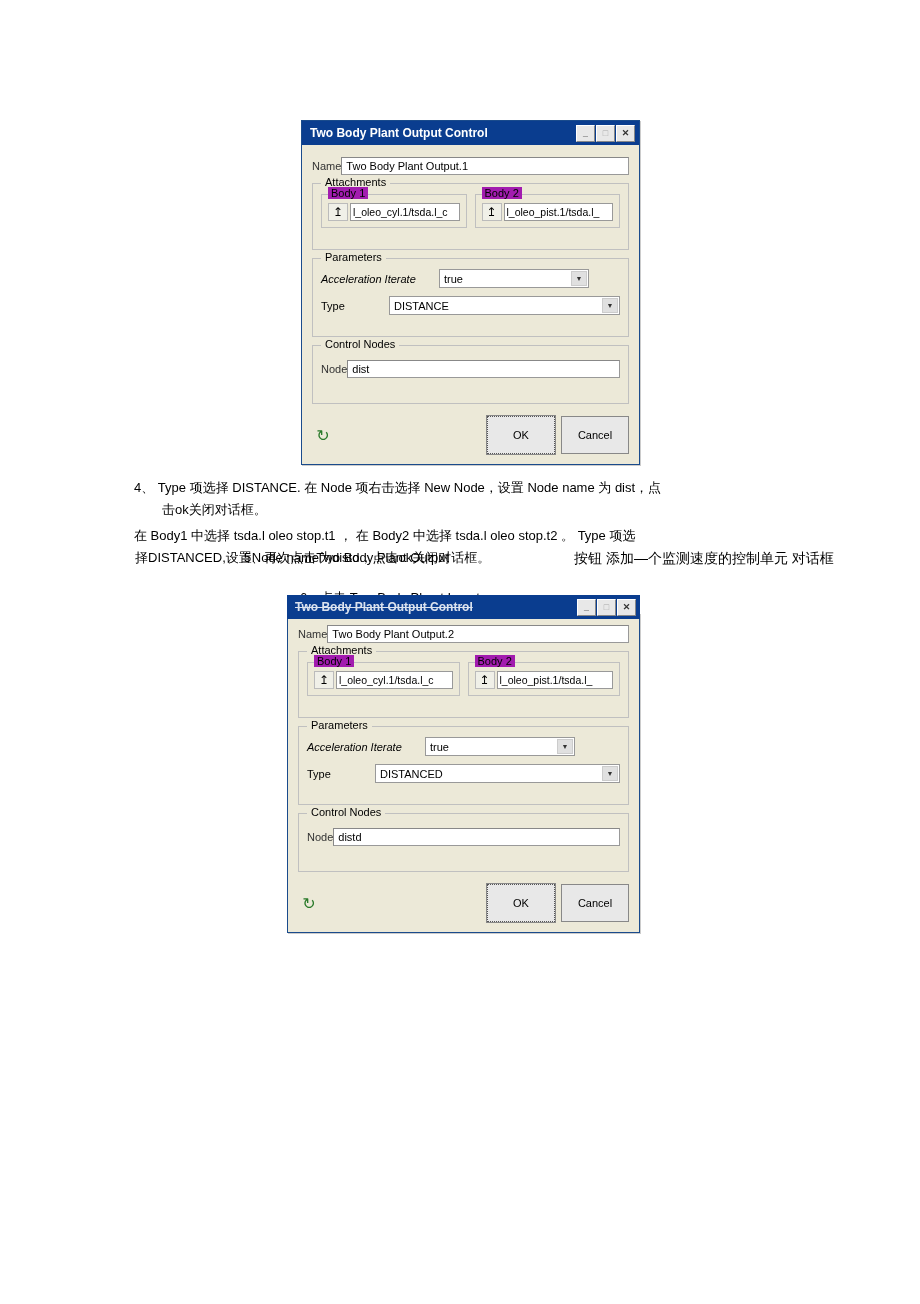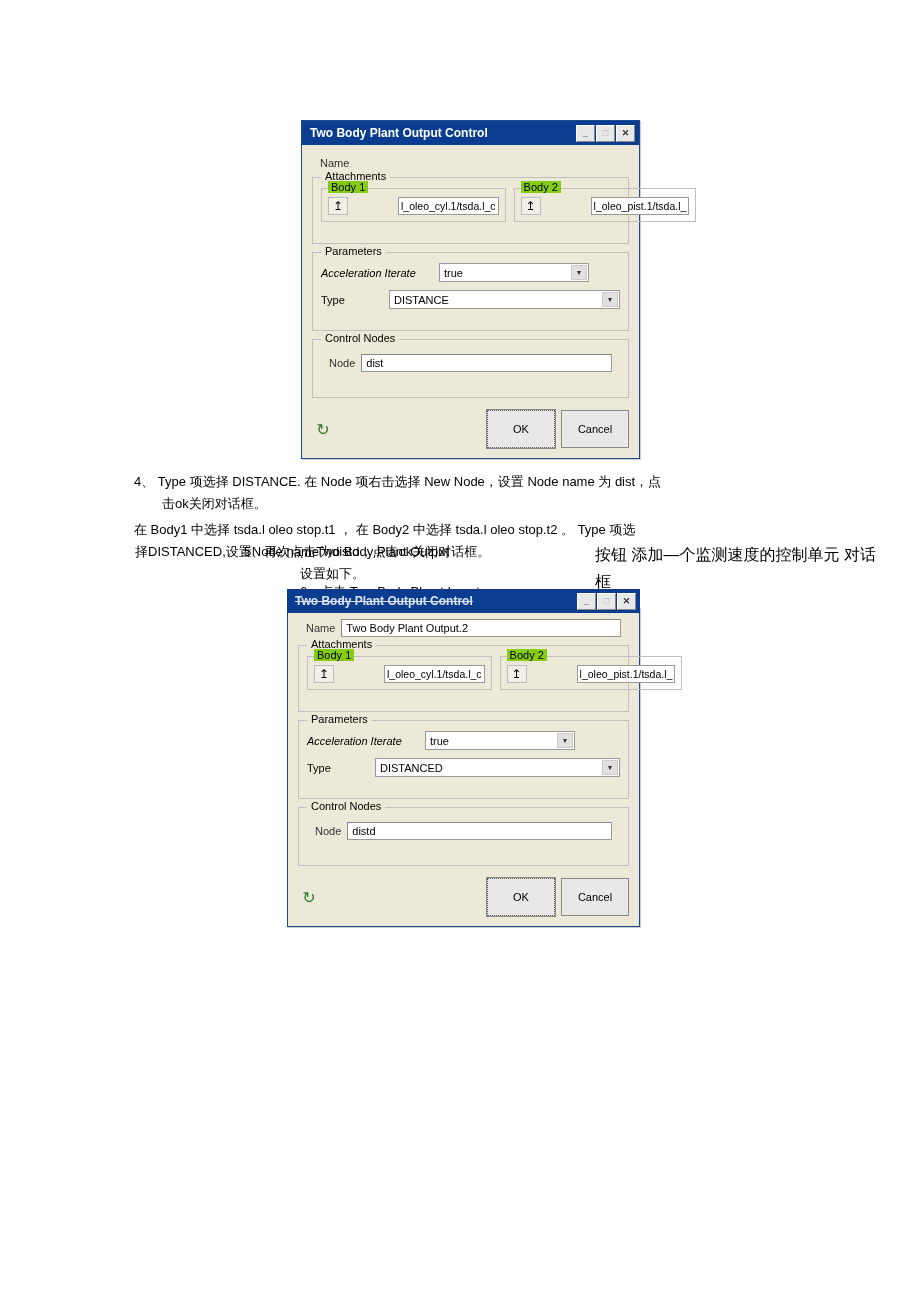--- a/index.html
+++ b/index.html
@@ -35,21 +35,21 @@
       width: 19px; height: 17px;
       background: #e8e8e8;
       border: 1px solid #fff;
       border-right-color: #888; border-bottom-color: #888;
       display: flex; align-items: center; justify-content: center;
       font-size: 9px; font-weight: bold; color: #333;
       cursor: pointer;
     }
     .tbtn.gray { color: #aaa; }
     .dialog-body { padding: 8px 10px 10px 10px; }
-    .row { display: flex; align-items: center; margin: 4px 8px; gap: 6px; }
+    .row { display: flex; align-items: center; margin: 4px 0; }
     .label { color: #333; }
     .input-field {
       flex: 1;
       background: #fff;
       border: 1px solid #999;
       border-top-color: #888; border-left-color: #888;
       padding: 2px 4px;
       height: 18px;
       font-size: 11px;
     }
@@ -84,40 +84,40 @@
     .subgroups { display: flex; gap: 8px; }
     .subgroup {
       flex: 1;
       border: 1px solid #c0c0c0;
       padding: 8px 6px 6px 6px;
       position: relative;
     }
     .subgroup-title {
       position: absolute;
       top: -8px; left: 6px;
-      background: #84cc16;
+      background: #a21caf;
       padding: 0 3px;
     }
     .attach-row { display: flex; align-items: center; gap: 2px; }
     .pick-icon {
       width: 20px; height: 18px;
       background: #f0f0e8;
       border: 1px solid #bbb;
       display: flex; align-items: center; justify-content: center;
       font-size: 12px;
       cursor: pointer;
     }
     .attach-input {
       flex: 1;
       background: #fff;
       border: 1px solid #999;
       padding: 2px 2px;
       height: 18px;
       font-size: 10.5px;
-      overflow: hidden; white-space: nowrap; margin-left: 48px;
+      overflow: hidden; white-space: nowrap;
     }
     .params-inner { display: flex; flex-direction: column; gap: 8px; }
     .param-row { display: flex; align-items: center; gap: 8px; }
     .param-label { width: 110px; font-style: italic; }
     .param-label-sm { width: 60px; }
     .dialog-footer {
       display: flex;
       justify-content: space-between;
       align-items: center;
       padding-top: 8px;
@@ -157,20 +157,21 @@
       <span>Two Body Plant Output Control</span>
       <div class="titlebar-buttons">
         <div class="tbtn">_</div>
         <div class="tbtn gray">□</div>
         <div class="tbtn">✕</div>
       </div>
     </div>
     <div class="dialog-body">
       <div class="row">
         <span class="label">Name</span>
+        <div class="input-field">Two Body Plant Output.1</div>
       </div>
 
       <div class="group">
         <div class="group-title">Attachments</div>
         <div class="subgroups">
           <div class="subgroup">
             <div class="subgroup-title">Body 1</div>
             <div class="attach-row">
               <div class="pick-icon">↥</div>
               <div class="attach-input">l_oleo_cyl.1/tsda.l_c</div>
@@ -226,26 +227,25 @@
 
   <div class="text-block">
     <div>4、 Type 项选择  DISTANCE. 在  Node 项右击选择  New Node，设置  Node name 为  dist，点</div>
     <div style="padding-left:28px">击ok关闭对话框。</div>
   </div>
   <div class="text-block text-wide rel">
     <div>在  Body1 中选择  tsda.l  oleo  stop.t1 ， 在  Body2 中选择  tsda.l  oleo  stop.t2 。  Type 项选</div>
     <div style="position:relative; height:22px;">
       <span style="position:absolute; left:1px; z-index:1;">择DISTANCED,设置Node name为distd，点击ok关闭对话框。</span>
       <span style="position:absolute; left:110px; z-index:2;">5、再次点击Two Body Plant Output</span>
-      <span style="position:absolute; left:461px; font-size:16px;">按钮    添加—个监测速度的控制单元    对话框</span>
+      <span style="position:absolute; left:440px; font-size:14px;">按钮    添加—个监测速度的控制单元    对话框</span>
     </div>
   </div>
 
   <div class="rel" style="height:42px;">
-    <div class="indent" style="position:absolute; top:0;">设置如下。</div>
     <div class="indent" style="position:absolute; top:18px; display:flex; align-items:center; gap:4px;">
       <span>6、点击  Two Body Pla nt In put</span>
       <span style="border:1px solid #888; padding:1px 4px; background:#e8e8e8; font-size:11px;"> </span>
     </div>
 
     <div style="position:absolute; left:287px; top:24px; width:353px; height:24px; background:#0a3d8f; color:#fff; font-weight:bold; font-size:12px; display:flex; align-items:center; justify-content:space-between; padding:0 4px 0 8px;">
       <span style="text-decoration:line-through; opacity:0.85">Two Body Plant Output Control</span>
       <div class="titlebar-buttons">
         <div class="tbtn">_</div>
         <div class="tbtn gray">□</div>

